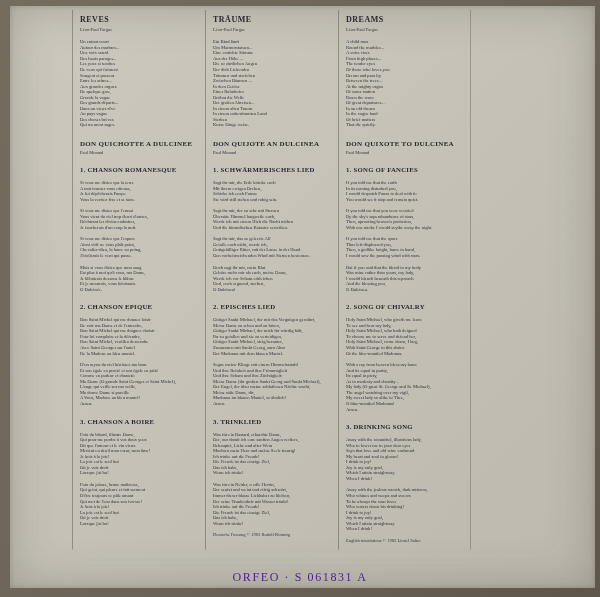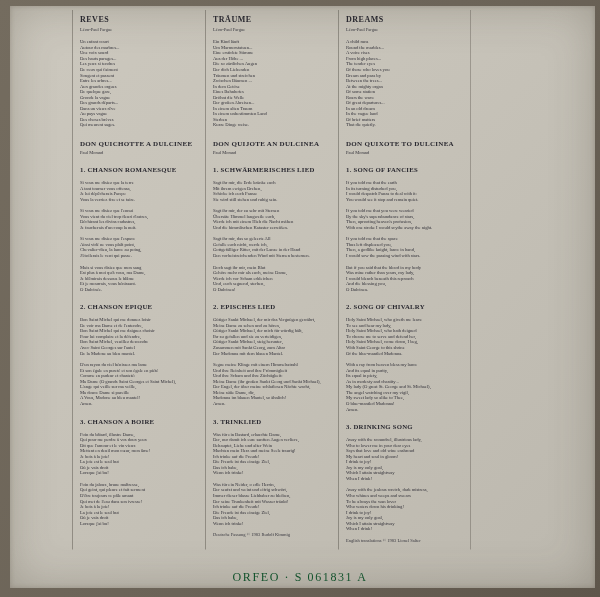--- a/index.html
+++ b/index.html
@@ -36,21 +36,21 @@
   }
   .cycle-author{font-size:9px;margin:0 0 2px 0;}
   .section-heading{
     font-size:13.5px;font-weight:bold;letter-spacing:.5px;color:#2a2930;
     margin:22px 0 12px 0;white-space:nowrap;
   }
   .stanza{margin:0 0 12px 0;}
   .credit{font-size:9px;margin-top:12px;white-space:nowrap;color:#3a3941;}
   .footer{
     position:absolute;left:0;right:0;bottom:12px;text-align:center;
-    font-size:12px;letter-spacing:1.6px;color:#14532d;font-weight:500;
+    font-size:12px;letter-spacing:1.6px;color:#4c1d95;font-weight:500;
   }
 </style>
 </head>
 <body>
 
 <div class="paper"></div>
 
 <div class="sheet-text" id="cols">
     <div class="col">
       <div class="poem-title">REVES</div>

